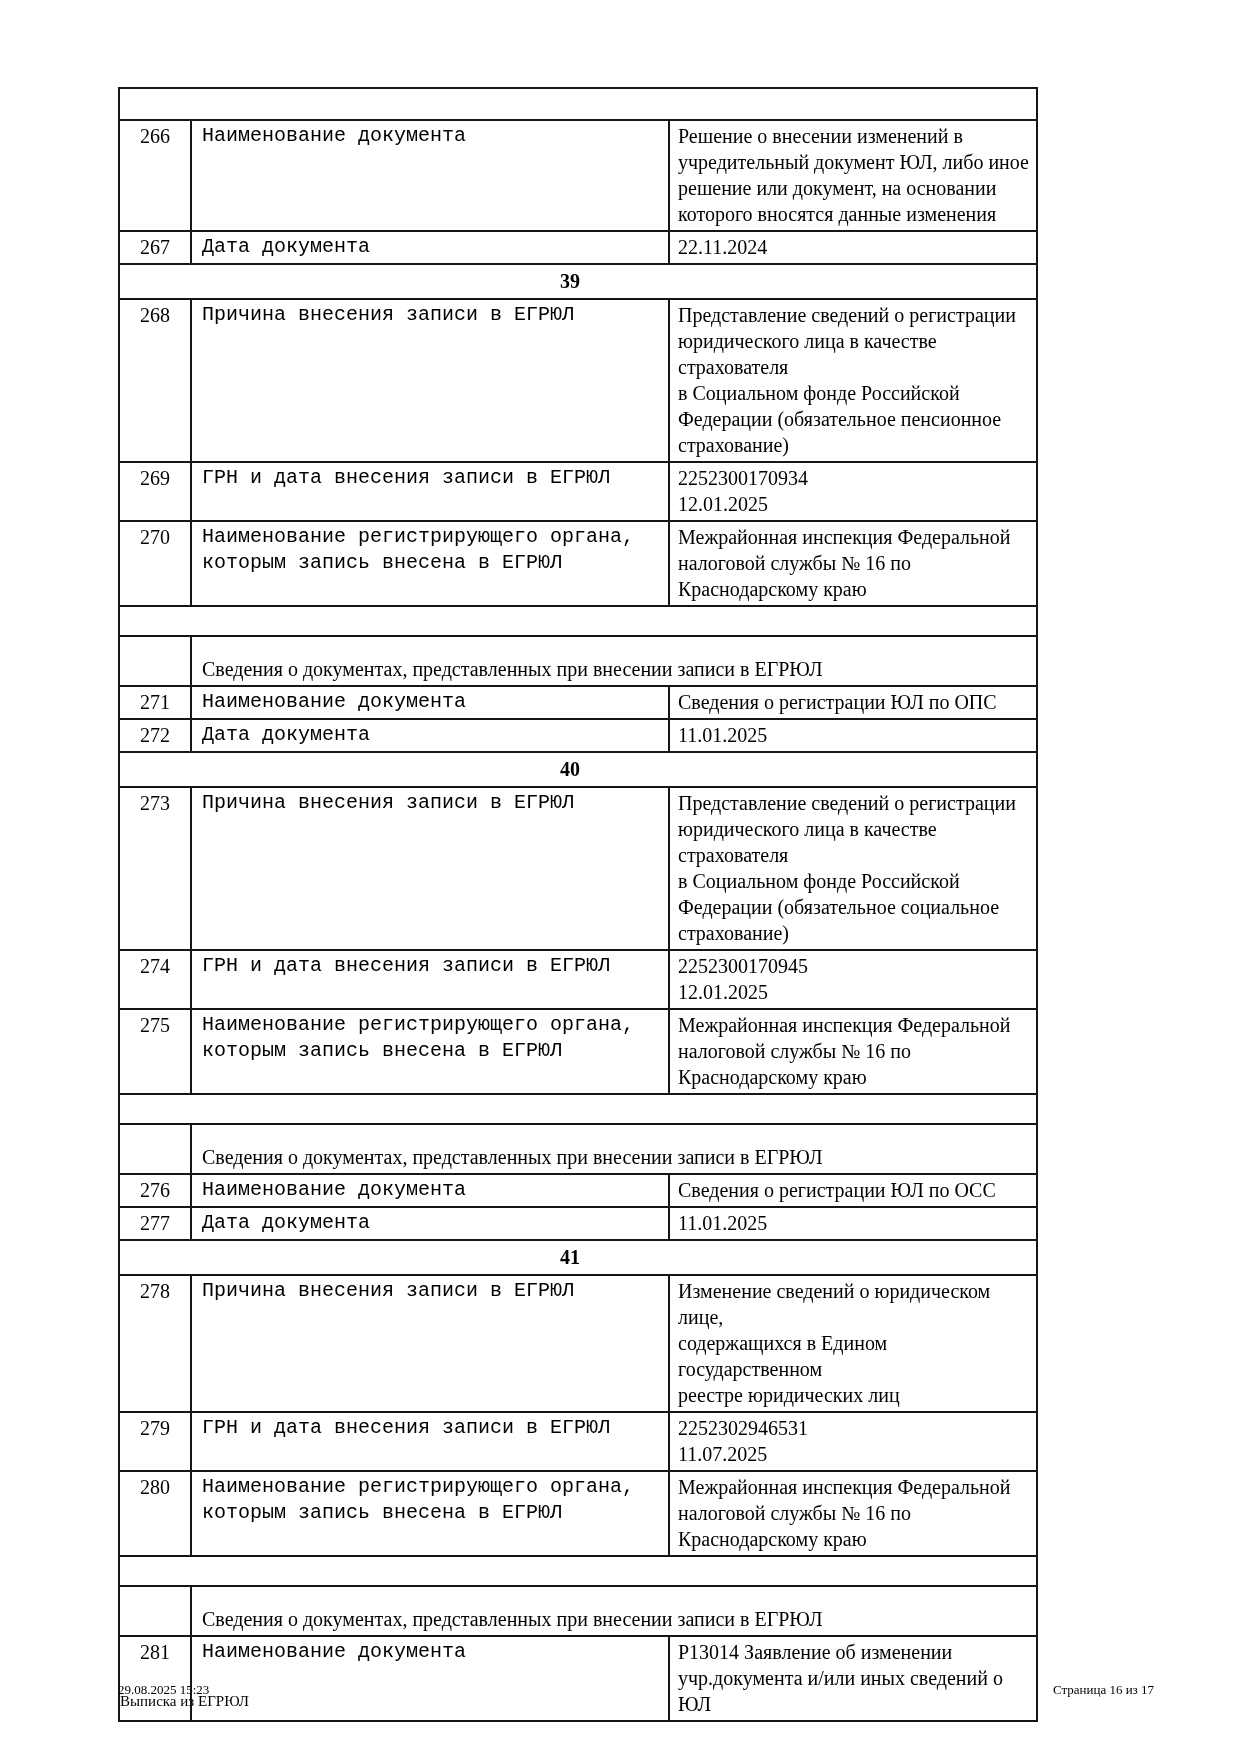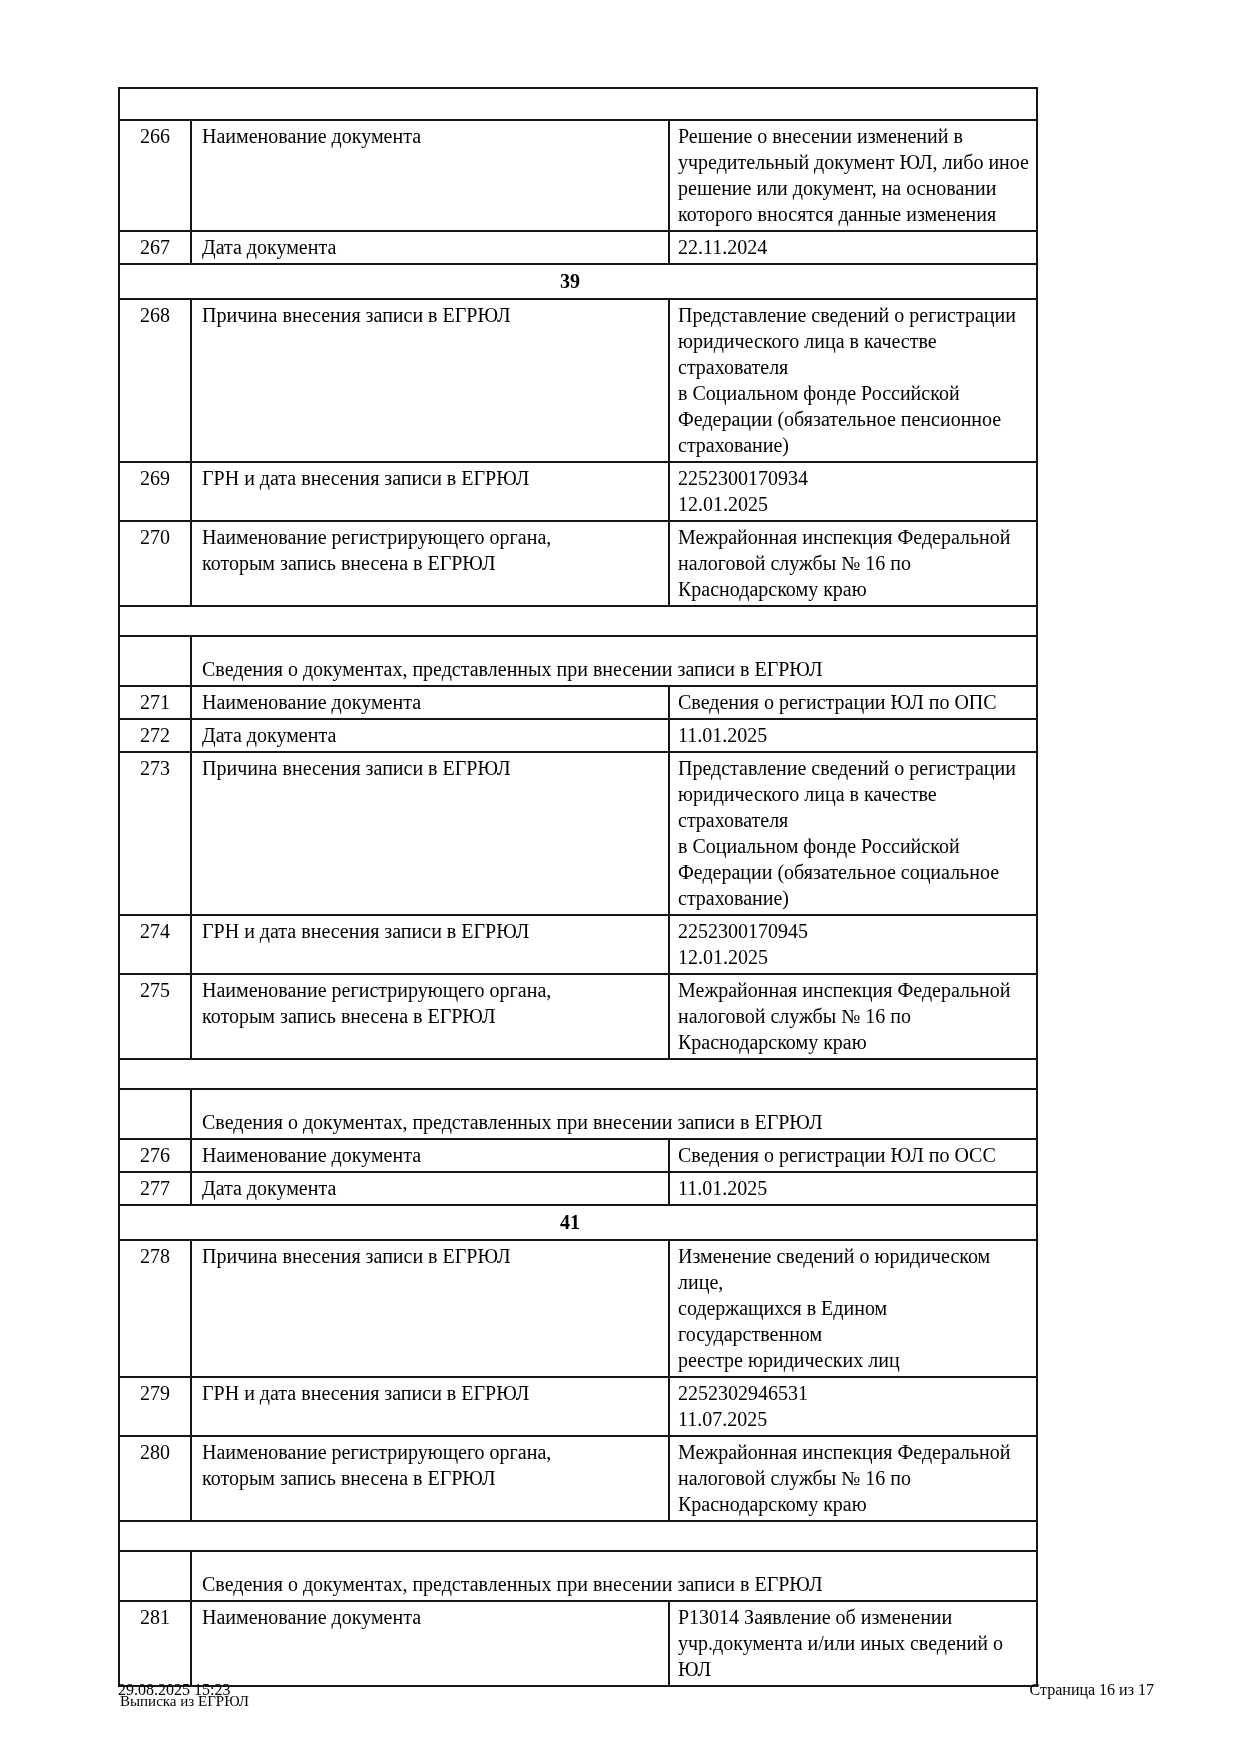--- a/index.html
+++ b/index.html
@@ -36,20 +36,21 @@
     padding:2px 2px 3px 2px;
   }
   .c2{
     flex:0 0 478px;
     box-sizing:border-box;
     border-left:2px solid #161616;
     font-size:20px;
     line-height:26px;
     padding:2px 8px 3px 10px;
     white-space:pre-line;
+    font-family:Liberation Mono, monospace;
   }
   .c3{
     flex:1 1 auto;
     box-sizing:border-box;
     border-left:2px solid #161616;
     font-size:20px;
     line-height:26px;
     padding:2px 6px 3px 8px;
     white-space:pre-line;
   }
@@ -75,21 +76,21 @@
     font-size:15px;
     line-height:19px;
     margin-top:36px;
   }
   .footer-line2{
     position:absolute;
     left:118px;top:1680px;
     width:1036px;
     display:flex;
     justify-content:space-between;
-    font-size:16px;
+    font-size:13px;
     line-height:19px;
     align-items:flex-end;
   }
   .footer-center{flex:1;text-align:center;}
   .footer-left,.footer-right{flex:0 0 auto;}
 </style>
 </head>
 <body>
 
 <div class="doc-table">
@@ -153,20 +154,23 @@
     <div class="c2">Наименование документа</div>
     <div class="c3">Сведения о регистрации ЮЛ по ОПС</div>
   </div>
 
   <div class="row">
     <div class="c1">272</div>
     <div class="c2">Дата документа</div>
     <div class="c3">11.01.2025</div>
   </div>
 
+  <div class="row">
+    <div class="section-cell">40</div>
+  </div>
 
   <div class="row">
     <div class="c1">273</div>
     <div class="c2">Причина внесения записи в ЕГРЮЛ</div>
     <div class="c3">Представление сведений о регистрации
 юридического лица в качестве страхователя
 в Социальном фонде Российской
 Федерации (обязательное социальное
 страхование)</div>
   </div>

